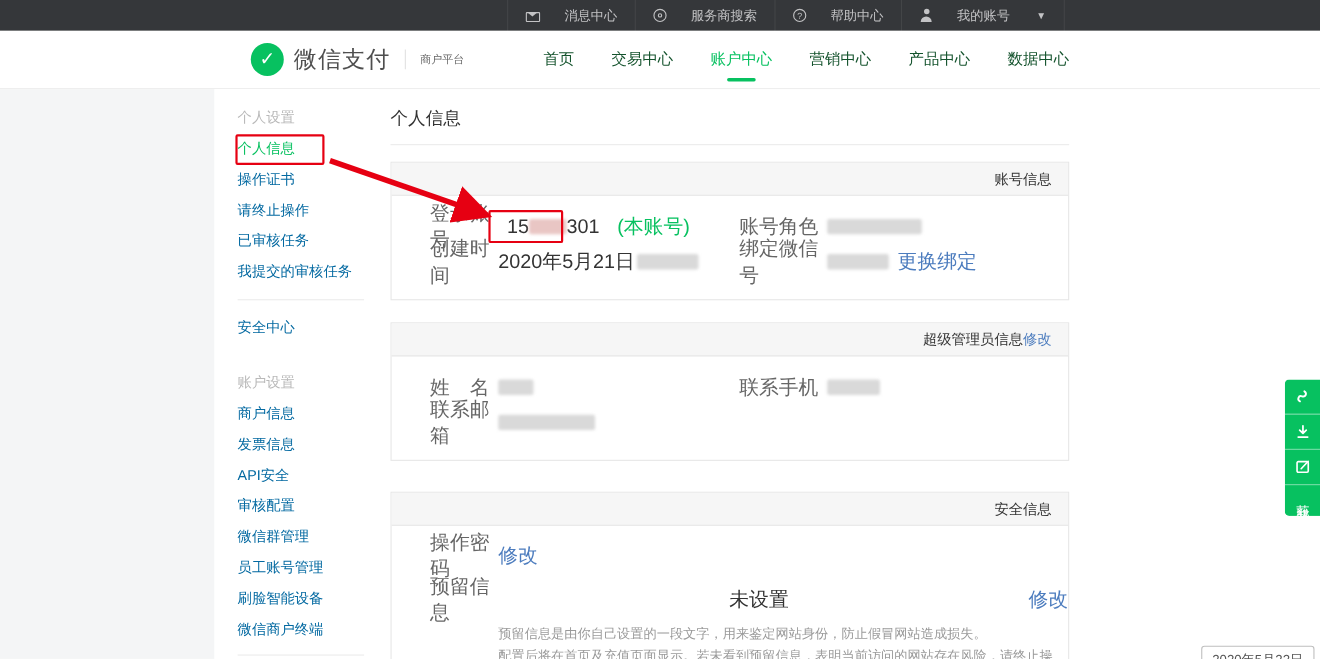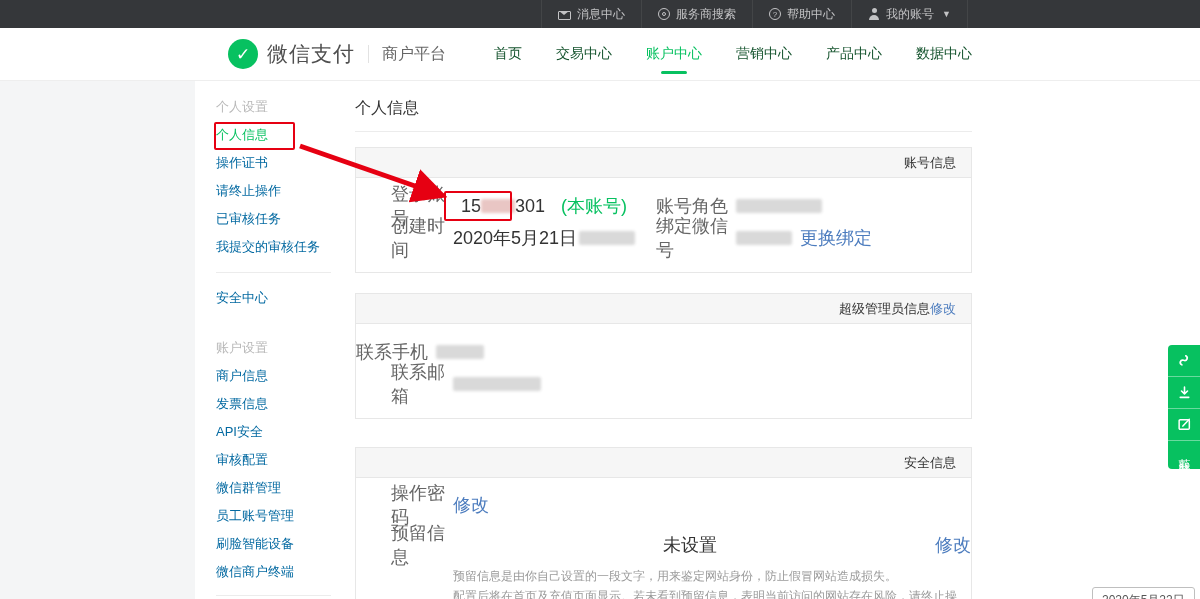--- a/index.html
+++ b/index.html
@@ -4,21 +4,21 @@
 <style>
   * { margin:0; padding:0; box-sizing:border-box; }
   html,body { width:1200px; height:599px; }
   body {
     position:relative; overflow:hidden; background:#fff;
     font-family:"Liberation Sans","DejaVu Sans",sans-serif; color:#333;
   }
   
   .topbar { position:absolute; top:0; left:0; right:0; height:28px; background:#35373a;
     display:flex; justify-content:flex-end; align-items:stretch; padding-right:232px; }
-  .tb-item { display:flex; align-items:center; gap:6px; color:#c3c3c5; font-size:12px;
+  .tb-item { display:flex; align-items:center; gap:22px; color:#c3c3c5; font-size:12px;
     padding:0 16px; cursor:pointer; border-left:1px solid rgba(255,255,255,.07); }
   .tb-item:last-child { border-right:1px solid rgba(255,255,255,.07); }
   .tb-ic { display:inline-flex; width:13px; height:13px; position:relative; }
   .ic-mail { border:1px solid #c3c3c5; height:9px; margin-top:2px; border-radius:1px; position:relative; }
   .ic-mail::after { content:""; position:absolute; left:0; top:-1px; border:5.5px solid transparent;
     border-top:4px solid #c3c3c5; width:0; }
   .ic-circle { border:1px solid #c3c3c5; border-radius:50%; width:12px; height:12px;
     display:flex; align-items:center; justify-content:center; font-size:8px; color:#c3c3c5; }
   .ic-dot { width:4px; height:4px; border:1px solid #c3c3c5; border-radius:50%; }
   .ic-user { position:relative; width:12px; height:12px; }
@@ -31,21 +31,21 @@
   .header { position:absolute; top:28px; left:0; right:0; height:53px; background:#fff;
     border-bottom:1px solid #eeeeee; }
   .logo-wrap { position:absolute; left:228px; top:0; height:52px; display:flex; align-items:center; }
   .logo-bubble { width:30px; height:30px; background:#07C160; border-radius:50%; position:relative;
     display:flex; align-items:center; justify-content:center; }
   .logo-bubble::after { content:""; position:absolute; bottom:-2px; left:4px; width:0; height:0;
     border:5px solid transparent; border-top:8px solid #07C160; transform:rotate(18deg); }
   .logo-check { color:#fff; font-size:17px; font-weight:bold; position:relative; z-index:1; }
   .brand-text { font-size:21px; color:#4f4f4f; margin-left:9px; letter-spacing:1px; }
   .logo-sep { width:1px; height:18px; background:#e2e2e2; margin:0 13px; }
-  .portal-text { font-size:16px; color:#666; }
+  .portal-text { font-size:10px; color:#666; }
   .top-nav { position:absolute; right:228px; top:0; height:52px; display:flex; gap:34px; align-items:center; }
   .nav-item { font-size:14px; color:#14532d; cursor:pointer; position:relative; height:52px;
     display:flex; align-items:center; }
   .nav-item.active { color:#07C160; }
   .nav-item.active::after { content:""; position:absolute; bottom:6px; left:50%; transform:translateX(-50%);
     width:26px; height:3px; background:#07C160; border-radius:2px; }
   
   .left-strip { position:absolute; top:81px; bottom:0; left:0; width:195px; background:#f4f5f6; }
   .sidebar { position:absolute; top:81px; bottom:0; left:195px; width:150px; background:#fff; padding-top:12px; }
   .side-entry { height:28px; line-height:28px; font-size:13px; color:#0369a1; padding-left:21px;
@@ -62,21 +62,21 @@
   .card + .card { margin-top:20px; }
   .card.security { margin-top:28px; min-height:180px; }
   .card-header { height:30px; line-height:30px; background:#f6f6f6; border-bottom:1px solid #e7e7e7;
     padding:0 15px; font-size:13px; color:#333; display:flex; justify-content:flex-end; }
   .card-body { padding:12px 0 18px; }
   .frow { display:flex; }
   .field { display:flex; align-items:center; height:32px; font-size:18px; }
   .field.colL { width:300px; padding-left:35px; }
   .field.colR { flex:1; }
   .flabel { color:#666; width:62px; flex-shrink:0; }
-  .flabel.wide { width:80px; }
+  .flabel.wide { width:80px;margin-left:16px; }
   .fvalue { color:#333; display:flex; align-items:center; }
   .redacted { display:inline-block; height:14px; background:#d9d9d9; border-radius:2px;
     filter:blur(1.5px); vertical-align:middle; }
   .redacted.pink { background:#e9c6c4; }
   .green-note { color:#07C160; margin-left:8px; }
   .link { color:#4C7CBE; cursor:pointer; }
   .ml8 { margin-left:8px; }
   .login-val { position:relative; padding:4px 8px; }
   .sec-desc { margin:6px 0 0 97px; font-size:12px; color:#9a9a9a; line-height:20px; }
   
@@ -202,20 +202,24 @@
     </div>
   </div>
 
   <div class="card">
     <div class="card-header">
       <span>超级管理员信息</span>
       <span class="link">修改</span>
     </div>
     <div class="card-body">
       <div class="frow">
+        <div class="field colL">
+          <span class="flabel">姓　名</span>
+          <span class="redacted" style="width:32px;"></span>
+        </div>
         <div class="field colR">
           <span class="flabel wide">联系手机</span>
           <span class="redacted" style="width:48px;"></span>
         </div>
       </div>
       <div class="frow">
         <div class="field colL">
           <span class="flabel">联系邮箱</span>
           <span class="redacted" style="width:88px;"></span>
         </div>

